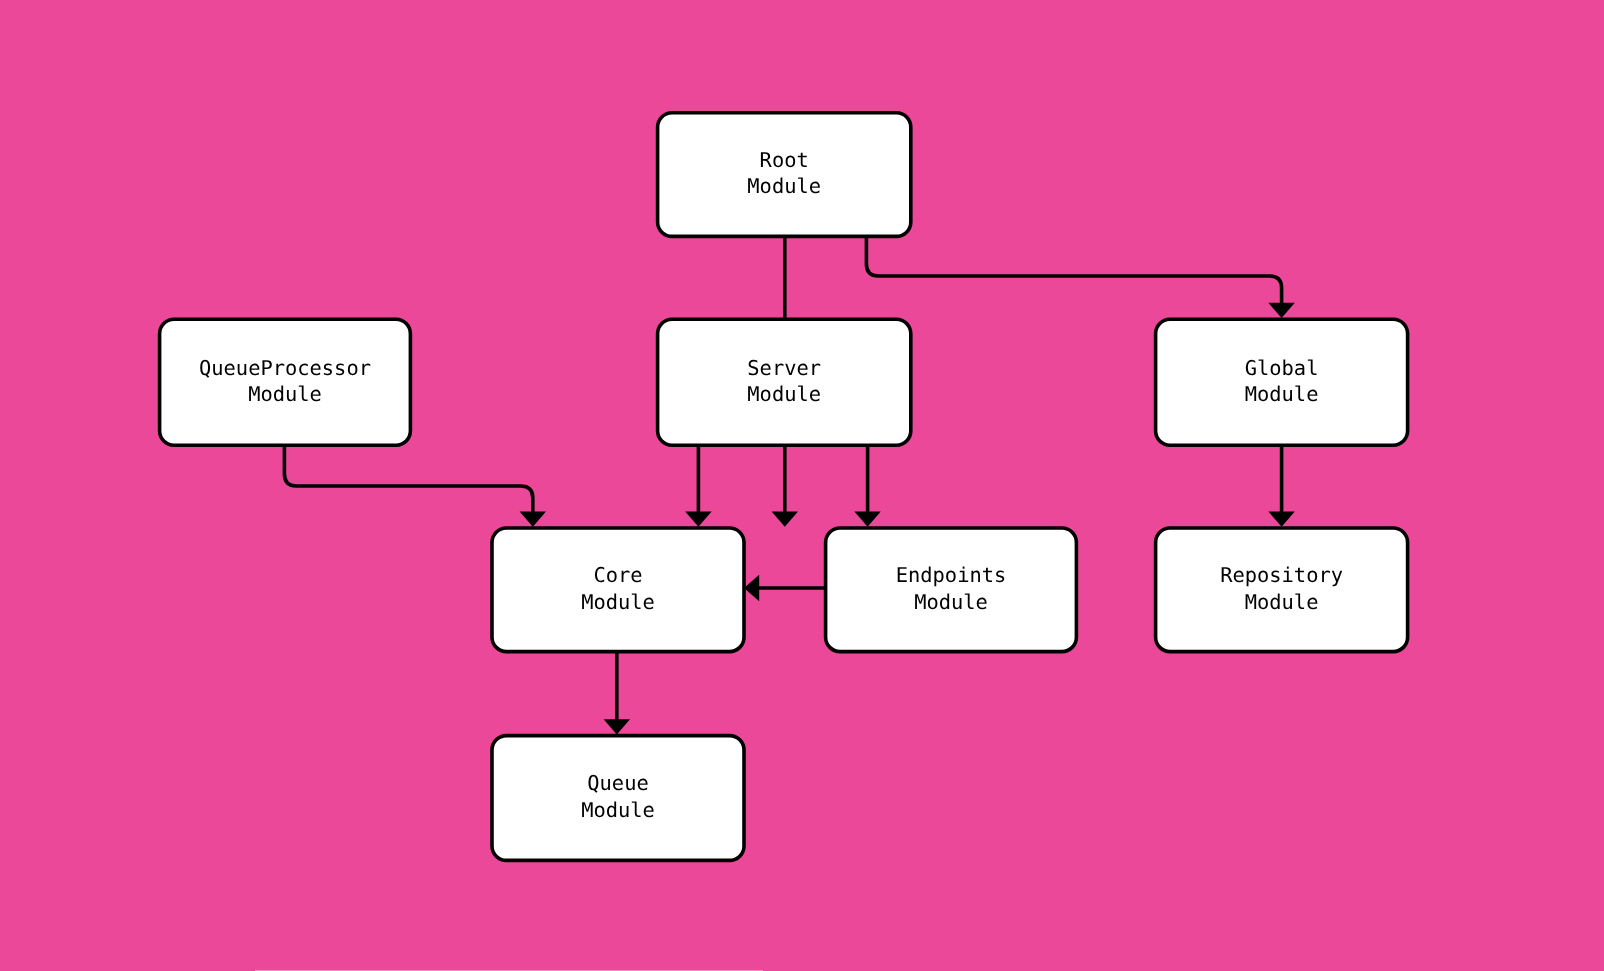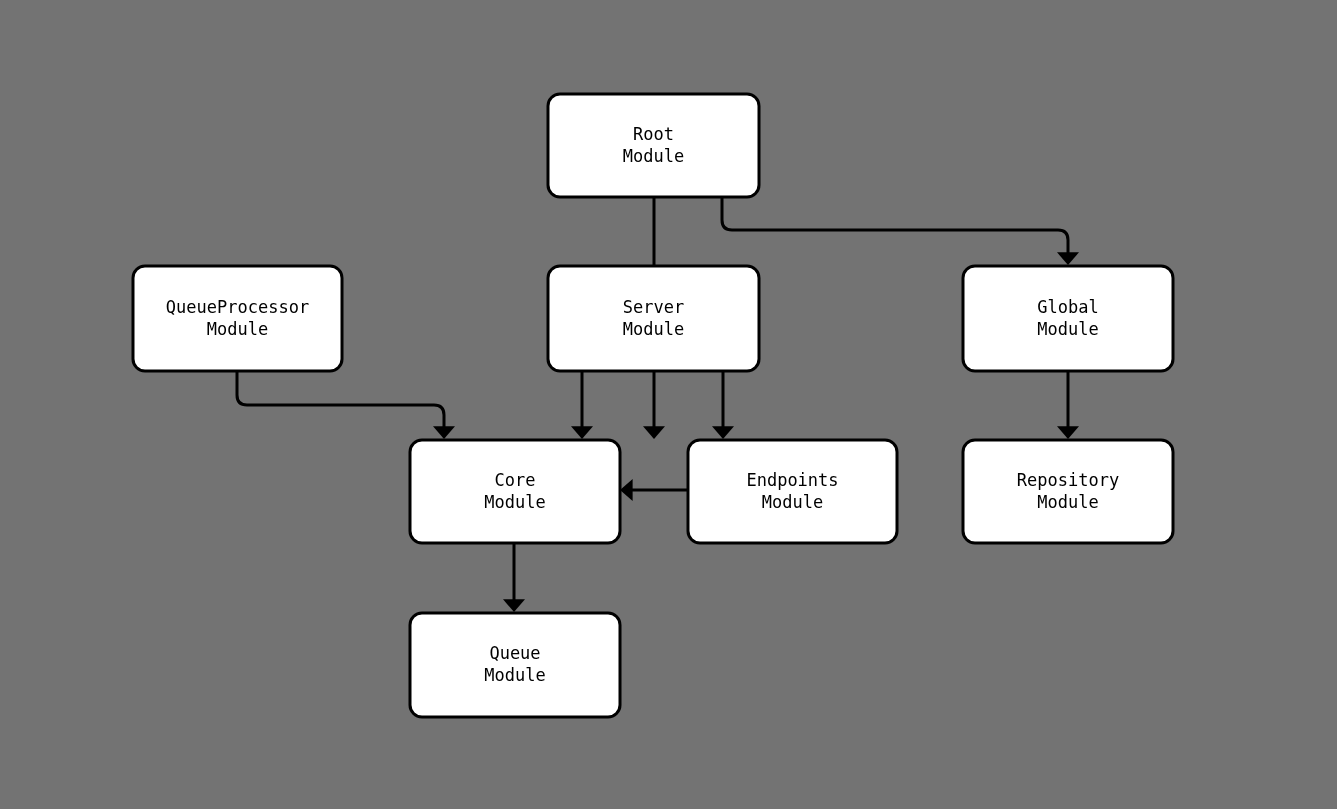--- a/index.html
+++ b/index.html
@@ -11,21 +11,21 @@
   body {
     width: 1337px;
     height: 809px;
     overflow: hidden;
     font-family: "DejaVu Sans Mono", "Liberation Mono", monospace;
   }
   #diagram-root {
     position: relative;
     width: 1337px;
     height: 809px;
-    background: #737373;
+    background: #ec4899;
   }
   svg#diagram-canvas {
     display: block;
     width: 1337px;
     height: 809px;
   }
   .node-box {
     fill: #ffffff;
     stroke: #000000;
     stroke-width: 3;

